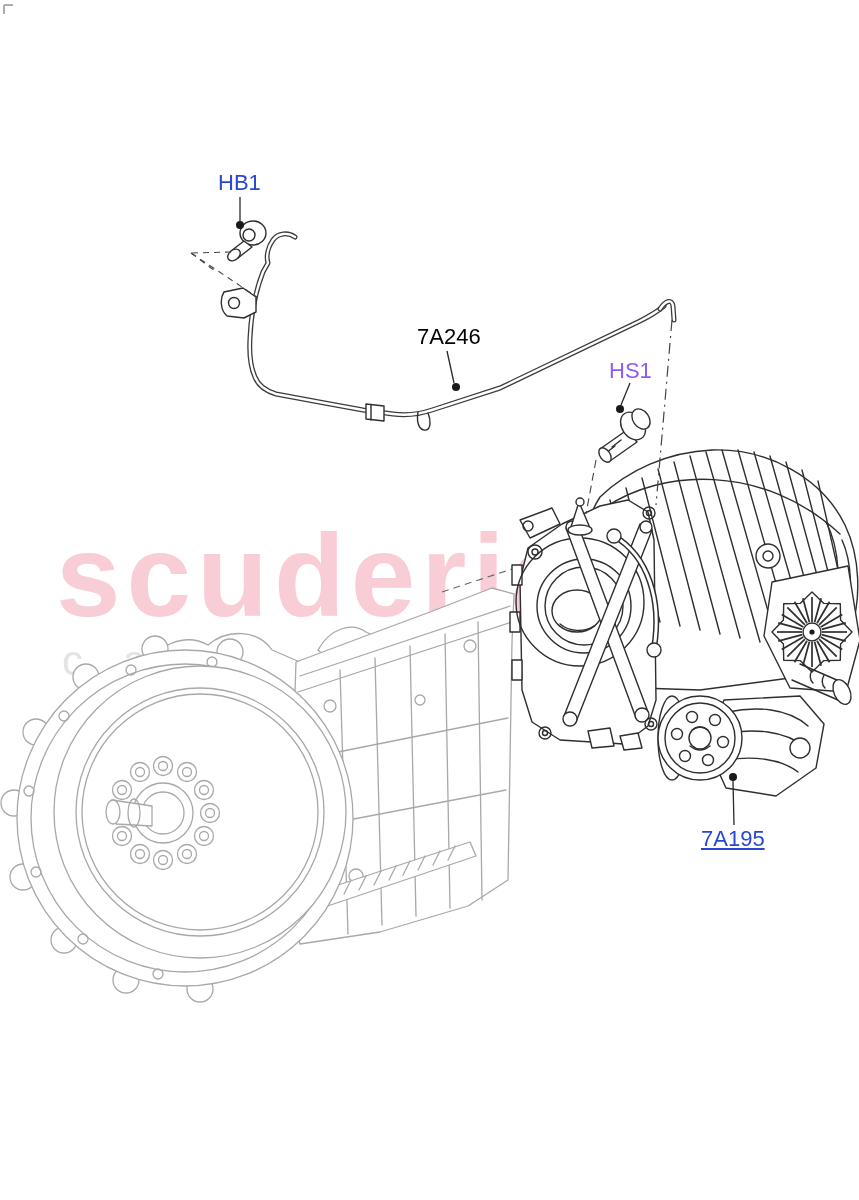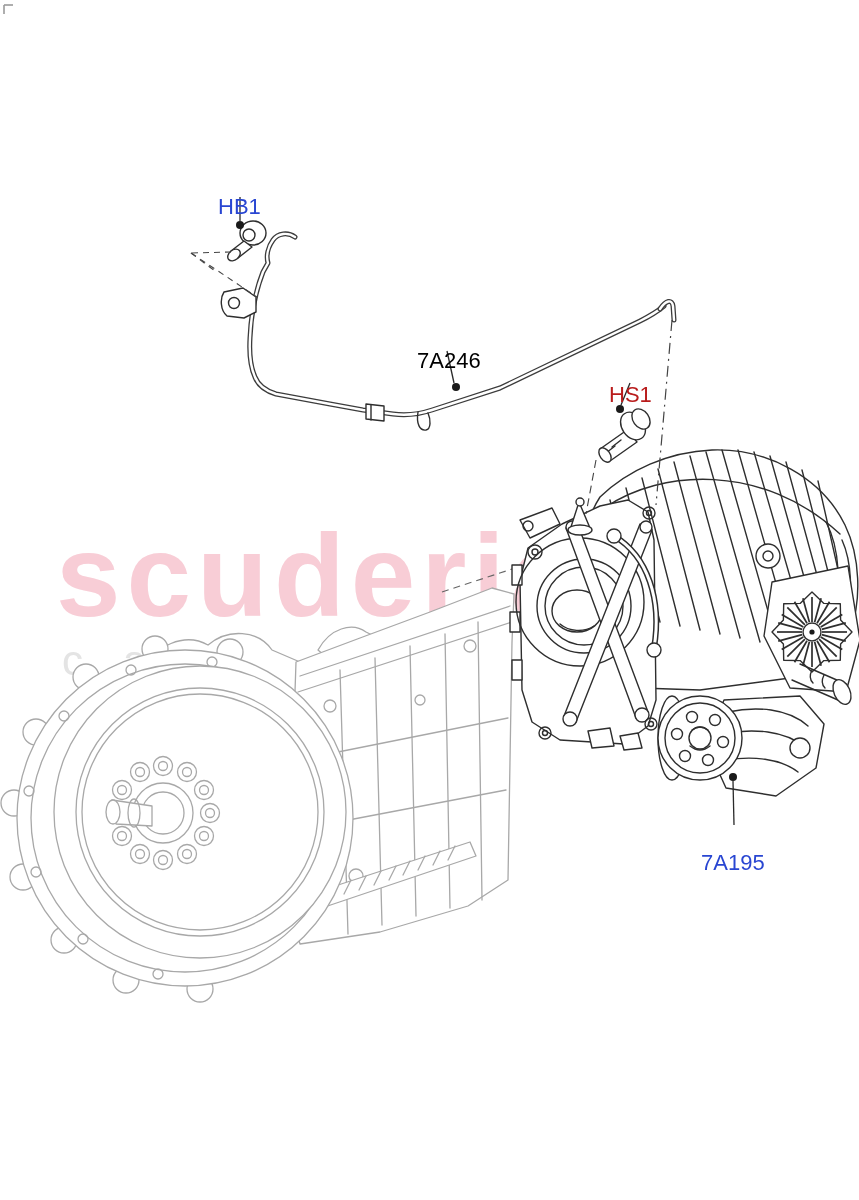--- a/index.html
+++ b/index.html
@@ -16,26 +16,26 @@
     line-height:1;user-select:none;white-space:nowrap;
   }
   .wm-tagline{
     position:absolute;left:62px;top:640px;
     font-size:42px;font-weight:400;letter-spacing:40px;word-spacing:26px;
     line-height:1;user-select:none;white-space:nowrap;
   }
   .callout{
     position:absolute;
     font-size:22px;font-weight:400;
-    line-height:1;white-space:nowrap;margin-top:24px;
+    line-height:1;white-space:nowrap;
   }
   #hb1-label{left:218px;top:172px;}
   #t7a246-label{left:417px;top:326px;}
   #hs1-label{left:609px;top:360px;}
-  #t7a195-label{left:701px;top:828px;}
+  #t7a195-label{left:701px;top:828px;text-decoration:underline;}
   svg{position:absolute;left:0;top:0;}
   .tc{stroke:#2e2e2e;stroke-width:1.4;fill:none;stroke-linejoin:round;stroke-linecap:round;}
   .tcf{stroke:#2e2e2e;stroke-width:1.4;fill:#ffffff;stroke-linejoin:round;stroke-linecap:round;}
   .tx{stroke:#a8a8a8;stroke-width:1.3;fill:none;stroke-linejoin:round;stroke-linecap:round;}
   .txf{stroke:#a8a8a8;stroke-width:1.3;fill:#ffffff;stroke-linejoin:round;stroke-linecap:round;}
   .ld{stroke:#2a2a2a;stroke-width:1.3;fill:none;}
   .dot{fill:#1a1a1a;stroke:none;}
 </style>
 </head>
 <body>
@@ -342,16 +342,16 @@
       <circle class="dot" cx="456" cy="387" r="4"></circle>
       <line class="ld" x1="630" y1="383" x2="621" y2="405"></line>
       <circle class="dot" cx="620" cy="409" r="4"></circle>
       <line class="ld" x1="733" y1="781" x2="734" y2="825"></line>
       <circle class="dot" cx="733" cy="777" r="4"></circle>
     </g>
   </svg>
 
   <div class="callout" id="hb1-label" style="color: rgb(41, 70, 210);">HB1</div>
   <div class="callout" id="t7a246-label" style="color: #000000;">7A246</div>
-  <div class="callout" id="hs1-label" style="color: #b91c1c;">HS1</div>
+  <div class="callout" id="hs1-label" style="color: #8b5cf6;">HS1</div>
   <div class="callout" id="t7a195-label" style="color: rgb(41, 70, 210);">7A195</div>
 
 </div>
 
 </body></html>

